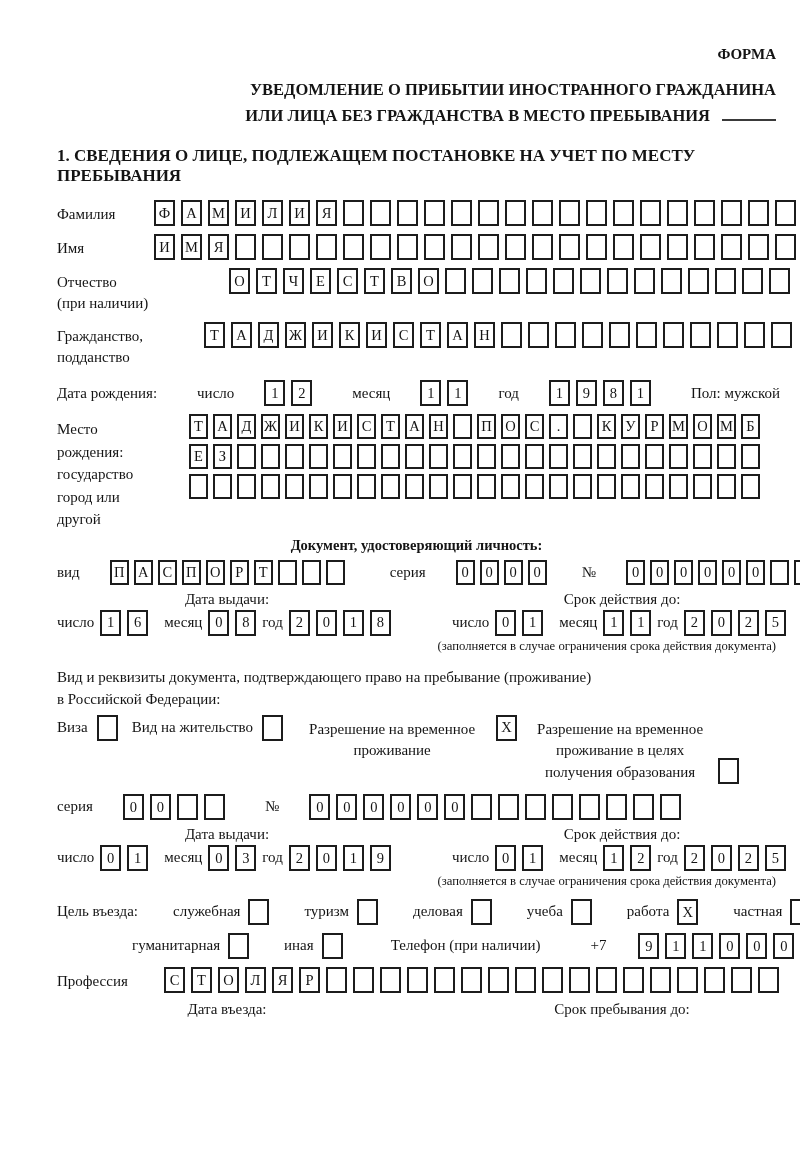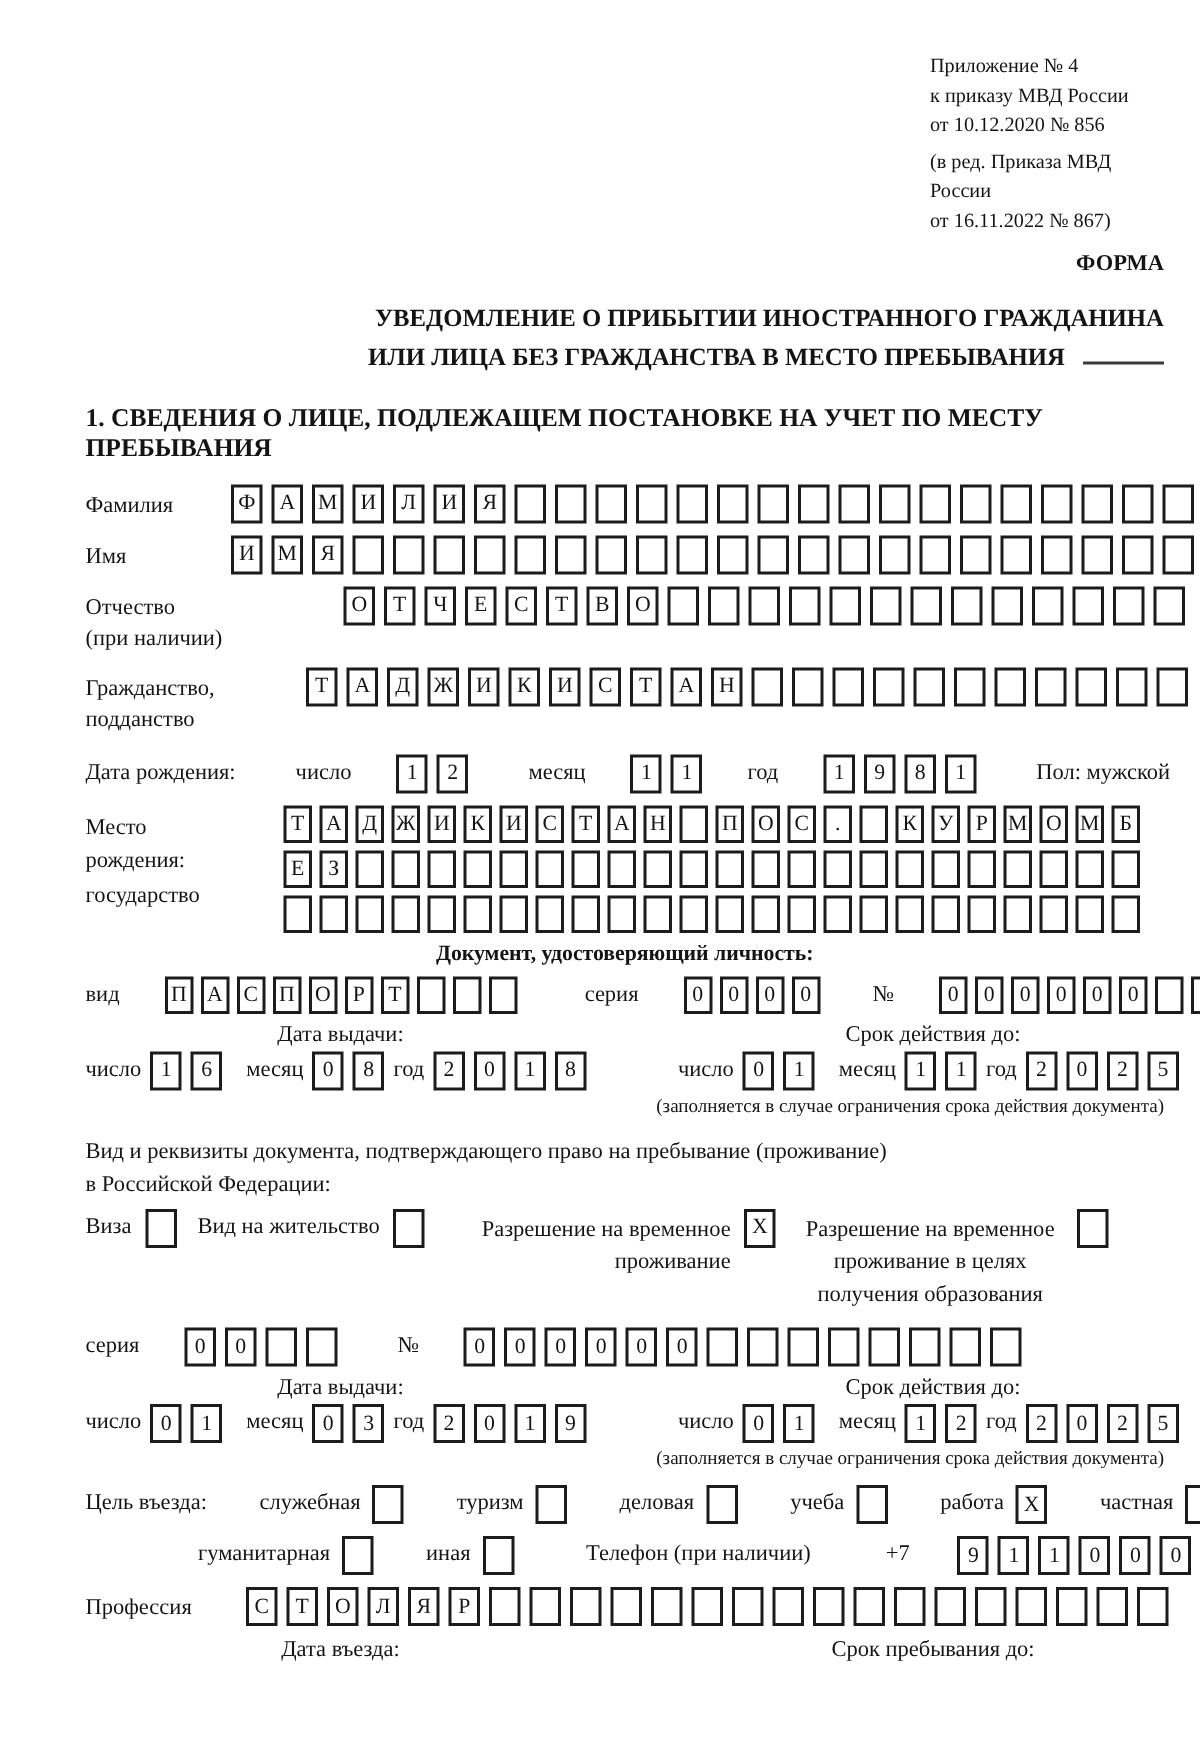--- a/index.html
+++ b/index.html
@@ -51,44 +51,37 @@
   .two-col { display: flex; margin-top: 6px; }
   .col-left { flex: 0 0 395px; }
   .col-right { flex: 1 1 auto; }
   .col-h { text-align: center; width: 340px; margin-bottom: 2px; }
   .note-right { text-align: right; font-size: 12.7px; margin-top: 3px; }
 
   .intro { margin-top: 12px; line-height: 1.5; }
 
   .opts { display: flex; align-items: flex-start; margin-top: 4px; }
   .opt { display: flex; align-items: flex-start; margin-right: 14px; }
-  .opt:last-child { margin-right: 0; }
+  .opt:last-child { margin-right: 0; align-items: flex-end; }
   .opt .opt-label { padding-top: 4px; margin-right: 9px; }
-  .opt .center2 { width: 190px; text-align: right; line-height: 1.45; }
+  .opt .center2 { width: 190px; text-align: center; line-height: 1.45; }
   .opt .center3 { width: 178px; text-align: center; line-height: 1.45; }
 
   .purposes { align-items: center; }
   .p-item { display: flex; align-items: center; margin-left: 11px; }
   .p-item .p-label { margin-right: 8px; }
   .indent75 { margin-left: 75px; }
 
   .lbl { white-space: nowrap; }
 </style>
 </head>
 <body>
 
 <div class="page">
 
-  <div class="appendix">
-    <div>Приложение № 4</div>
-    <div>к приказу МВД России</div>
-    <div>от 10.12.2020 № 856</div>
-    <div class="rev">(в ред. Приказа МВД России</div>
-    <div>от 16.11.2022 № 867)</div>
-  </div>
 
   <div class="forma">ФОРМА</div>
 
   <div class="title">
     <div>УВЕДОМЛЕНИЕ О ПРИБЫТИИ ИНОСТРАННОГО ГРАЖДАНИНА</div>
     <div><span>ИЛИ ЛИЦА БЕЗ ГРАЖДАНСТВА В МЕСТО ПРЕБЫВАНИЯ</span><span class="blank-line"></span></div>
   </div>
 
   <div class="sec-heading">1. СВЕДЕНИЯ О ЛИЦЕ, ПОДЛЕЖАЩЕМ ПОСТАНОВКЕ НА УЧЕТ ПО МЕСТУ ПРЕБЫВАНИЯ</div>
 
@@ -239,20 +232,21 @@
     <span class="lbl gap-l">женский</span>
     <span class="cells">
         <span class="cell"></span>
       </span>
   </div>
 
   <div class="frow">
     <div class="flabel w108" style="line-height:1.5;">
       <div>Место рождения:</div>
       <div>государство</div>
+      <div>город или другой</div>
     </div>
     <div class="stack">
       <div class="cells sm">
           <span class="cell">Т</span>
           <span class="cell">А</span>
           <span class="cell">Д</span>
           <span class="cell">Ж</span>
           <span class="cell">И</span>
           <span class="cell">К</span>
           <span class="cell">И</span>

